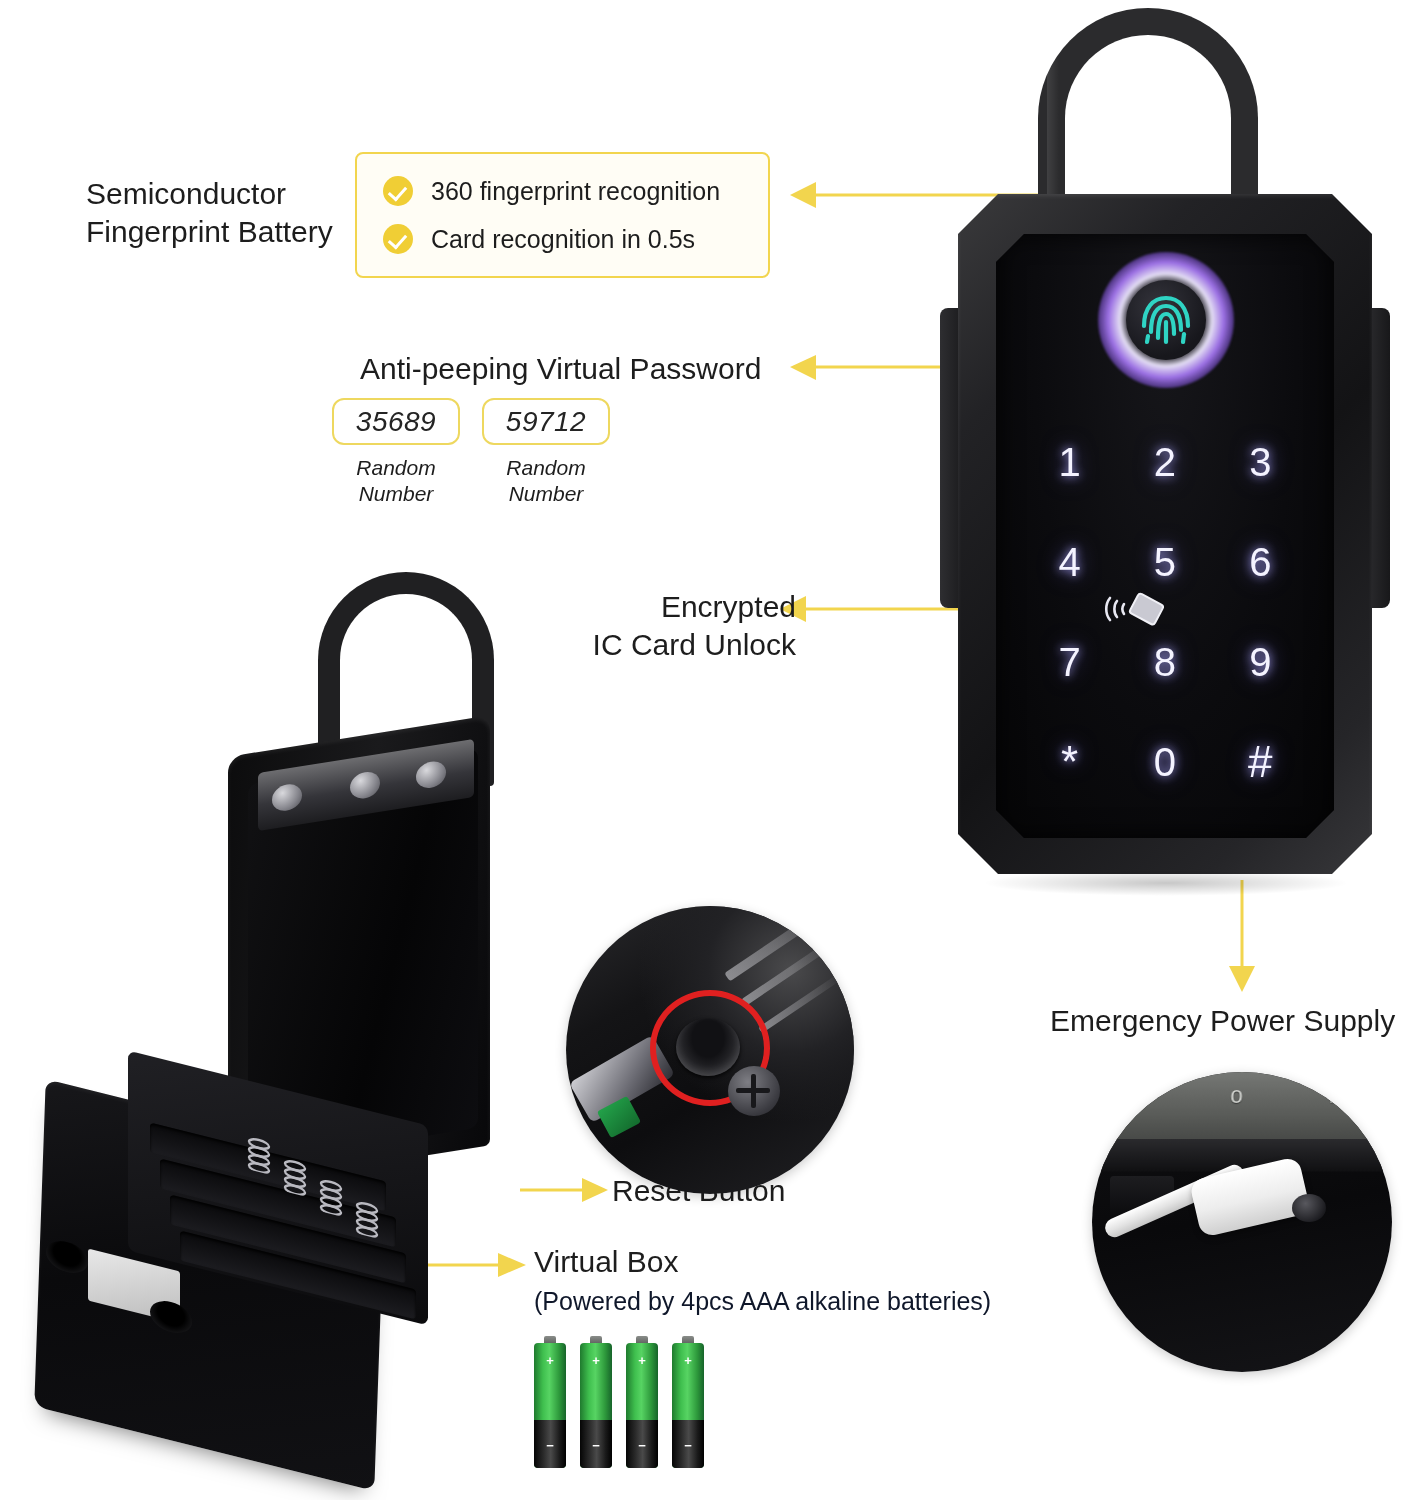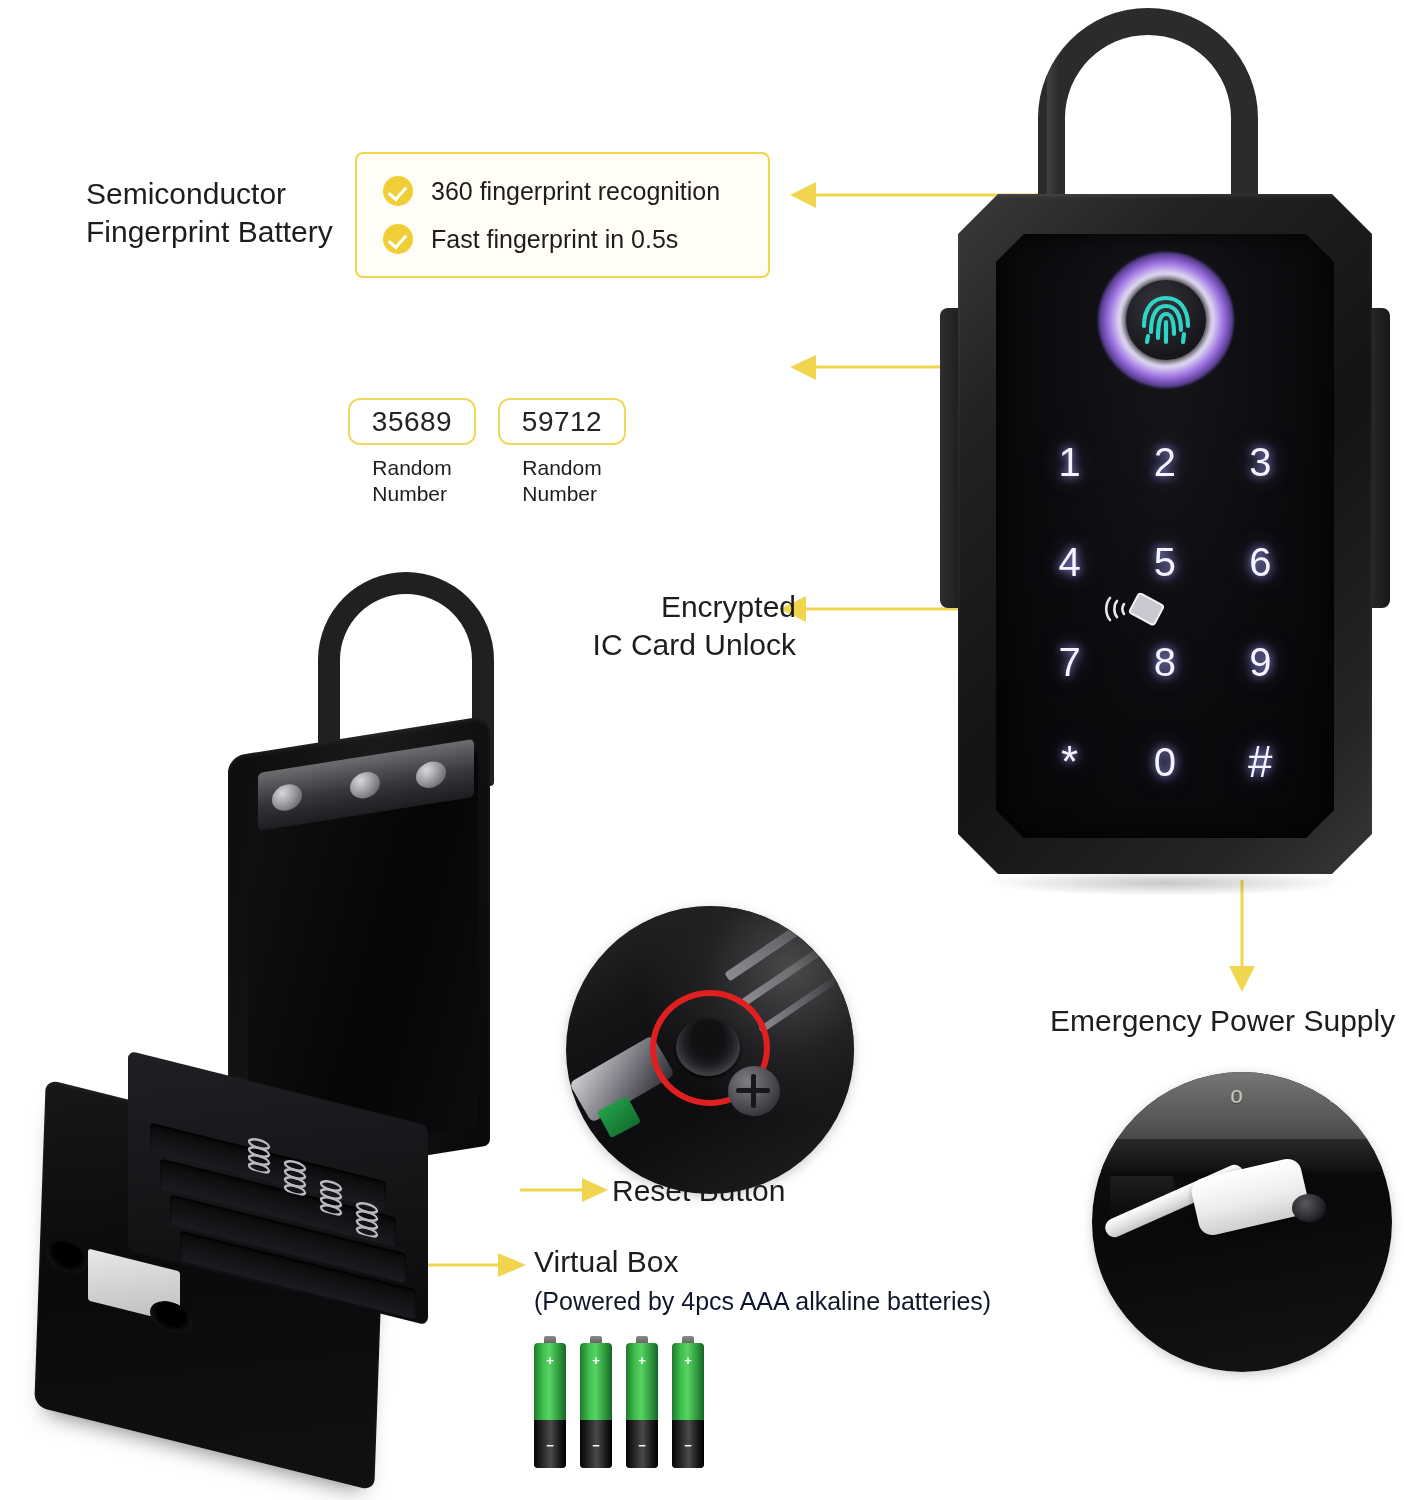--- a/index.html
+++ b/index.html
@@ -50,21 +50,21 @@
   .pw-row { display: flex; gap: 22px; }
   .pw-col { display: flex; flex-direction: column; align-items: center; width: 128px; }
   .pw-pill {
     width: 128px; height: 47px; border-radius: 12px;
     border: 2px solid #eed85f; background: #ffffff;
     display: flex; align-items: center; justify-content: center;
     font-size: 28px; color: #242424; letter-spacing: 0.5px;
   }
   .pw-pill.filled { background: #efc93a; border-color: #efc93a; color: #1c1c1c; }
   .pw-cap {
-    margin-top: 10px; font-size: 21px; line-height: 1.25; text-align: left;
+    margin-top: 10px; font-size: 21px; line-height: 1.25; text-align: center;
     color: #1d1d1d; white-space: pre-line;
   }
 
   
   .conn { position: absolute; }
   .conn svg { display: block; overflow: visible; }
 
   
   #main-lock { left: 930px; top: 8px; width: 470px; height: 900px; }
   .shackle {
@@ -367,26 +367,27 @@
   <div class="abs label-title" style="left:86px; top:175px; width:270px;">Semiconductor
 Fingerprint Battery</div>
 
   <div class="abs feature-card" style="left:355px; top:152px; width:415px;">
     <div class="feature-row">
       <span class="check-badge"></span>
       <span class="feature-text">360 fingerprint recognition</span>
     </div>
     <div class="feature-row">
       <span class="check-badge"></span>
-      <span class="feature-text">Fast fingerprint in 0.5s</span>
-    </div>
-  </div>
-
-
-  <div class="abs pw-row" style="left:348px; top:398px;">
+      <span class="feature-text">Card recognition in 0.5s</span>
+    </div>
+  </div>
+
+  <div class="abs label-title nowrap" style="left:360px; top:350px;">Anti-peeping Virtual Password</div>
+
+  <div class="abs pw-row" style="left:332px; top:398px;font-style:italic;">
     <div class="pw-col">
       <div class="pw-pill">35689</div>
       <div class="pw-cap">Random
 Number</div>
     </div>
     <div class="pw-col">
       <div class="pw-pill">59712</div>
       <div class="pw-cap">Random
 Number</div>
     </div>

